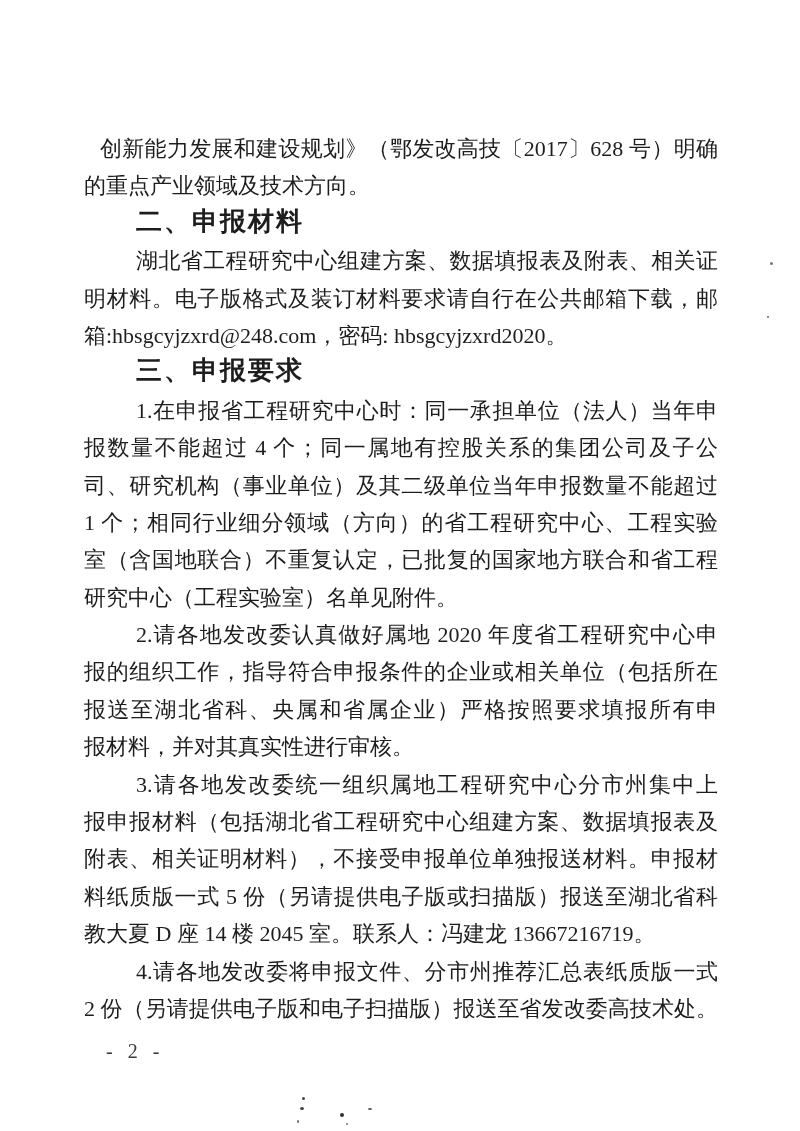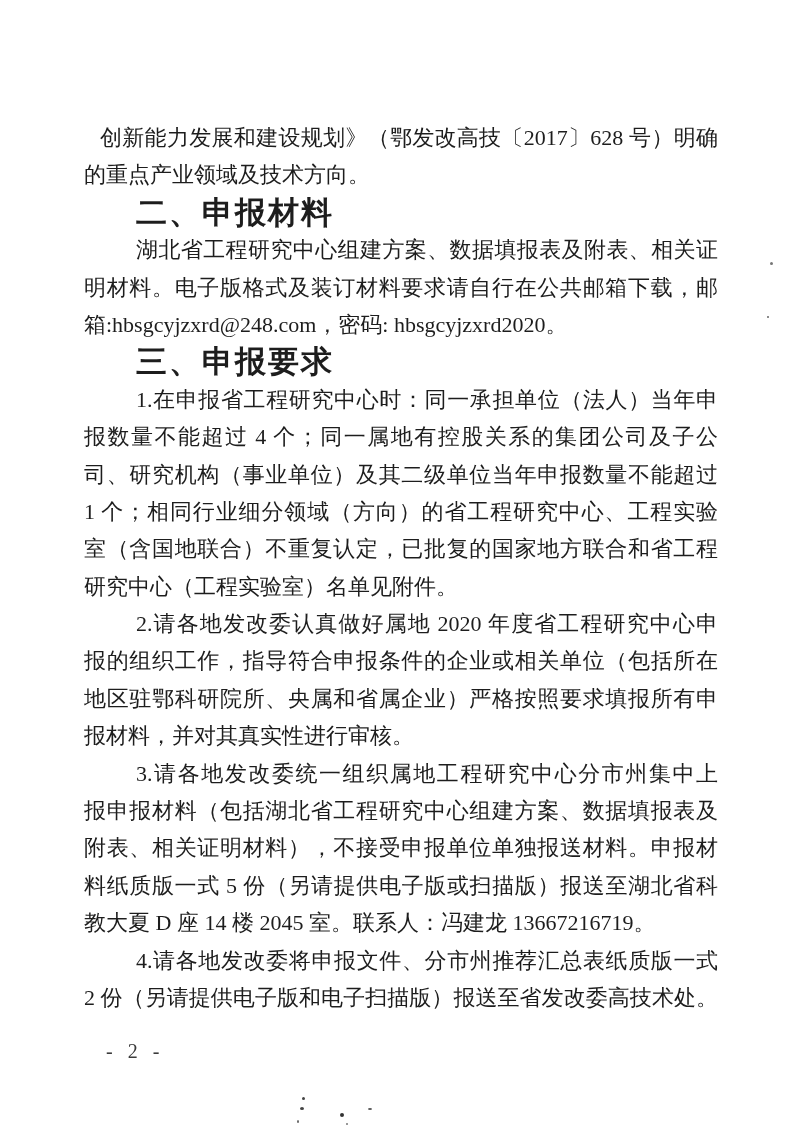--- a/index.html
+++ b/index.html
@@ -7,21 +7,21 @@
     position:relative;
     width:800px;height:1131px;
     margin:0 auto;
     background:#ffffff;
     overflow:hidden;
     color:#1d1d1d;
     font-family:"Liberation Serif","DejaVu Serif",serif;
   }
   .content{
     position:absolute;
-    left:84px;top:119px;
+    left:84px;top:130px;
     width:634px;
   }
   .ln{
     height:37.4px;
     line-height:37.4px;
     font-size:22px;
     white-space:normal;
     overflow:visible;
     text-align:left;
   }
@@ -34,24 +34,24 @@
     text-align:right;
     text-align-last:left;
   }
   .ind{
     text-indent:52px;
   }
   .skew{
     padding-left:16px;
   }
   .head{
-    font-family:Liberation Serif, serif;
+    font-family:Liberation Mono, monospace;
     font-weight:bold;
     letter-spacing:2px;
-    font-size:31px;
+    font-size:26px;
   }
   .pageno{
     position:absolute;
     left:106px;top:1040px;
     font-size:20px;
     letter-spacing:5px;
     color:#3a3a3a;
     font-family:"Liberation Serif","DejaVu Serif",serif;
   }
   .speck{
@@ -81,21 +81,21 @@
     <div class="ln end">箱:hbsgcyjzxrd@248.com，密码: hbsgcyjzxrd2020。</div>
     <div class="ln end ind head">三、申报要求</div>
     <div class="ln full ind">1.在申报省工程研究中心时：同一承担单位（法人）当年申</div>
     <div class="ln full">报数量不能超过 4 个；同一属地有控股关系的集团公司及子公</div>
     <div class="ln full">司、研究机构（事业单位）及其二级单位当年申报数量不能超过</div>
     <div class="ln full">1 个；相同行业细分领域（方向）的省工程研究中心、工程实验</div>
     <div class="ln full">室（含国地联合）不重复认定，已批复的国家地方联合和省工程</div>
     <div class="ln end">研究中心（工程实验室）名单见附件。</div>
     <div class="ln full ind">2.请各地发改委认真做好属地 2020 年度省工程研究中心申</div>
     <div class="ln full">报的组织工作，指导符合申报条件的企业或相关单位（包括所在</div>
-    <div class="ln full">地区驻鄂科研院所、央属和省属企业）严格按照要求填报所有申</div>
+    <div class="ln full">报送至湖北省科、央属和省属企业）严格按照要求填报所有申</div>
     <div class="ln end">报材料，并对其真实性进行审核。</div>
     <div class="ln full ind">3.请各地发改委统一组织属地工程研究中心分市州集中上</div>
     <div class="ln full">报申报材料（包括湖北省工程研究中心组建方案、数据填报表及</div>
     <div class="ln full">附表、相关证明材料），不接受申报单位单独报送材料。申报材</div>
     <div class="ln full">料纸质版一式 5 份（另请提供电子版或扫描版）报送至湖北省科</div>
     <div class="ln end">教大夏 D 座 14 楼 2045 室。联系人：冯建龙 13667216719。</div>
     <div class="ln full ind">4.请各地发改委将申报文件、分市州推荐汇总表纸质版一式</div>
     <div class="ln full">2 份（另请提供电子版和电子扫描版）报送至省发改委高技术处。</div>
   </div>
 

